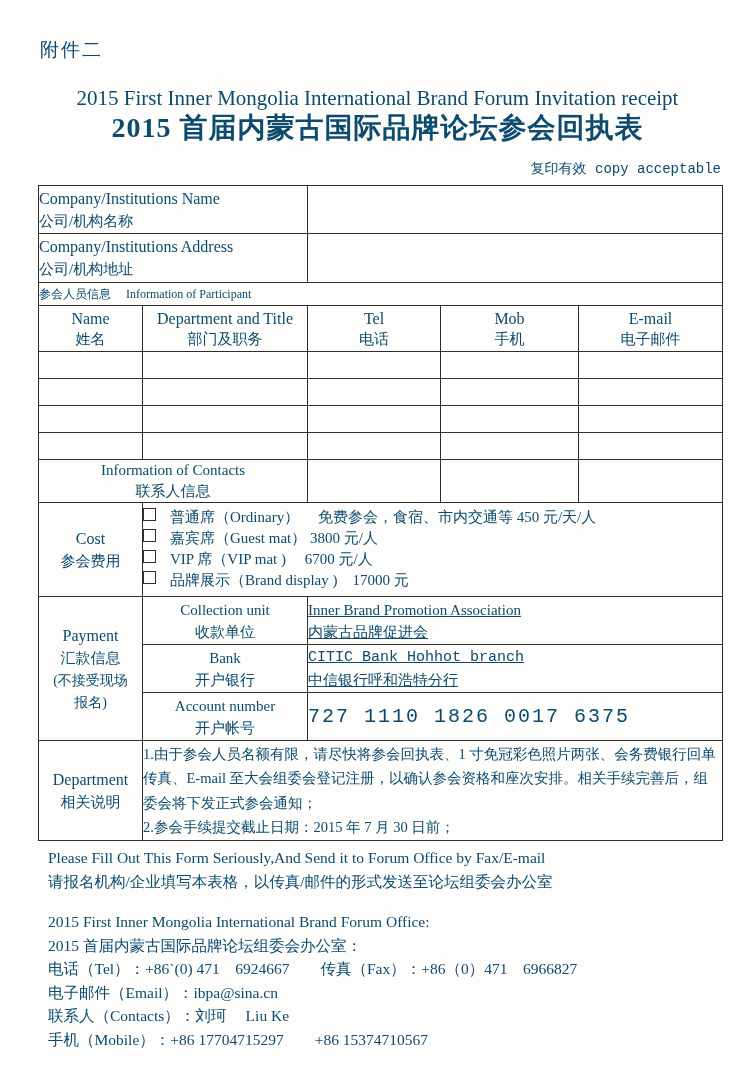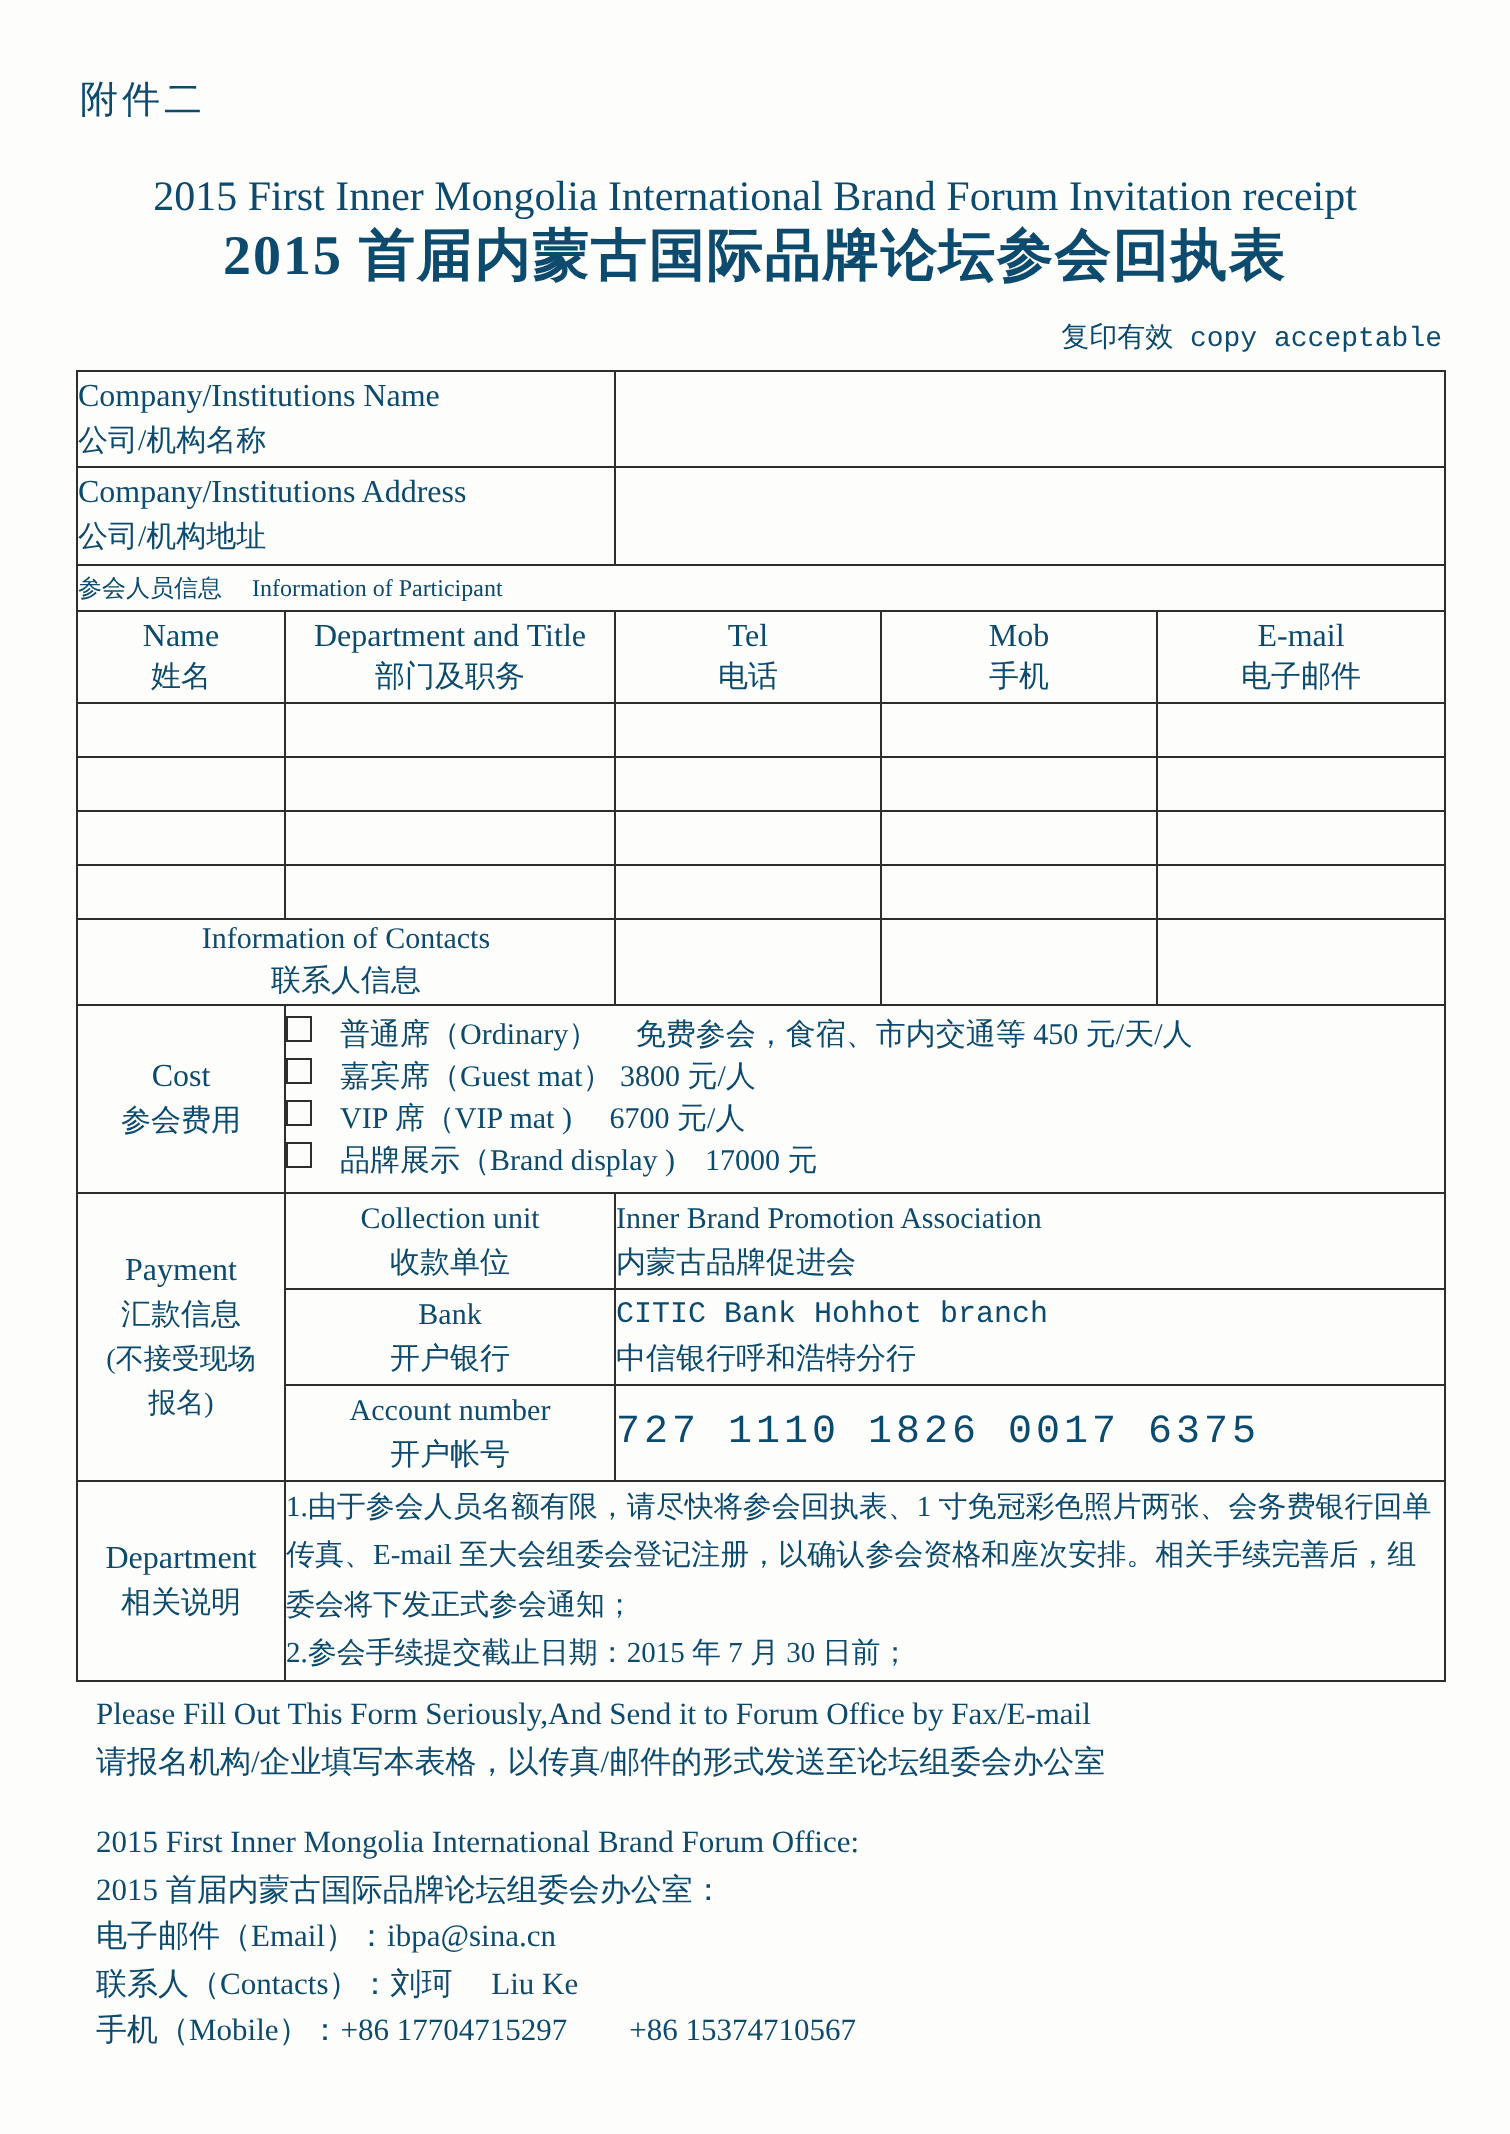--- a/index.html
+++ b/index.html
@@ -42,21 +42,21 @@
   .center-lbl .zh { font-size:15px; line-height:23px; }
   .center-lbl .note { font-size:14px; line-height:22px; }
 
   .cost-cell { padding:5px 4px 5px 13px; height:93px; }
   .cost-option { display:flex; align-items:flex-start; height:21px; font-size:15px; white-space:nowrap; }
   .checkbox { flex:none; width:11px; height:11px; border:1.4px solid #2e2e2e; margin-right:14px; background:transparent; }
 
   .pay-sub { text-align:center; height:47px; }
   .pay-sub .en { font-size:15px; line-height:22px; }
   .pay-sub .zh { font-size:15px; line-height:22px; }
-  .pay-val { padding-left:14px; }
+  .pay-val { padding-left:14px;text-decoration:underline; }
   .pay-val .en { font-size:15px; line-height:22px; }
   .pay-val .zh { font-size:15px; line-height:22px; }
   .mono { font-family:"Liberation Mono","DejaVu Sans Mono",monospace; }
   .account-val { padding-left:14px; font-family:"Liberation Mono","DejaVu Sans Mono",monospace;
     font-size:20px; letter-spacing:2px; }
 
   .desc-cell { padding:2px 8px 2px 10px; height:99px; }
   .desc-cell .txt { font-size:14.5px; line-height:24.5px; }
 
   .footer { position:absolute; left:48px; top:846px; width:670px; }
@@ -236,19 +236,20 @@
     </tr>
   </tbody>
     </table>
 
   <div class="footer">
     <p>Please Fill Out This Form Seriously,And Send it to Forum Office by Fax/E-mail</p>
     <p>请报名机构/企业填写本表格，以传真/邮件的形式发送至论坛组委会办公室</p>
     <div class="group2">
       <p>2015 First Inner Mongolia International Brand Forum Office:</p>
       <p>2015 首届内蒙古国际品牌论坛组委会办公室：</p>
+      <p>电话（Tel）：+86`(0) 471　6924667　　传真（Fax）：+86（0）471　6966827</p>
       <p>电子邮件（Email）：ibpa@sina.cn</p>
       <p>联系人（Contacts）：刘珂　 Liu Ke</p>
       <p>手机（Mobile）：+86 17704715297　　+86 15374710567</p>
     </div>
   </div>
 
 </div>
 
 </body></html>

